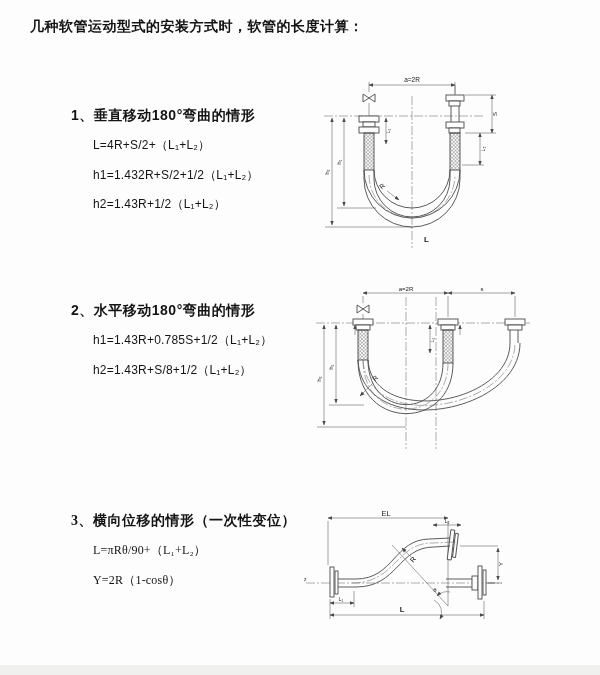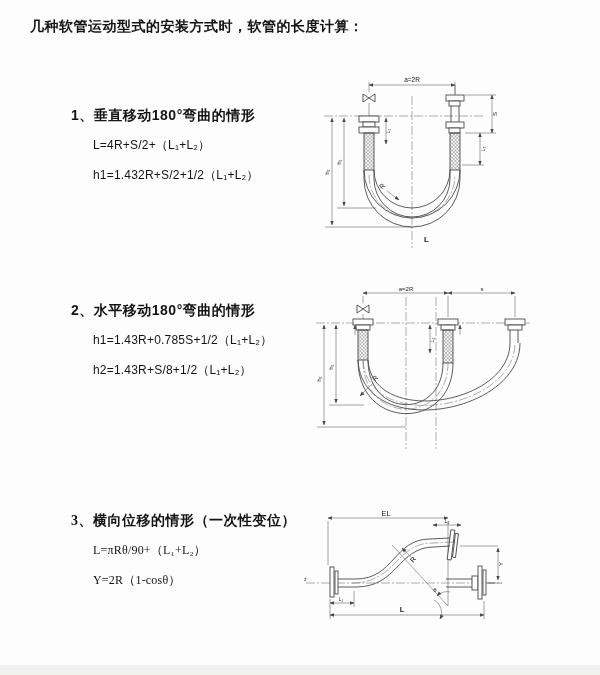--- a/index.html
+++ b/index.html
@@ -33,20 +33,21 @@
 <body>
 
 <div id="page">
 
   <div class="title">几种软管运动型式的安装方式时，软管的长度计算：</div>
 
   <div class="section sec1">
     <div class="heading">1、垂直移动180°弯曲的情形</div>
     <div class="formula">L=4R+S/2+（L₁+L₂）</div>
     <div class="formula">h1=1.432R+S/2+1/2（L₁+L₂）</div>
+    <div class="formula">h2=1.43R+1/2（L₁+L₂）</div>
   </div>
 
   <div class="section sec2">
     <div class="heading">2、水平移动180°弯曲的情形</div>
     <div class="formula">h1=1.43R+0.785S+1/2（L₁+L₂）</div>
     <div class="formula">h2=1.43R+S/8+1/2（L₁+L₂）</div>
   </div>
 
   <div class="section sec3">
     <div class="heading">3、横向位移的情形（一次性变位）</div>

